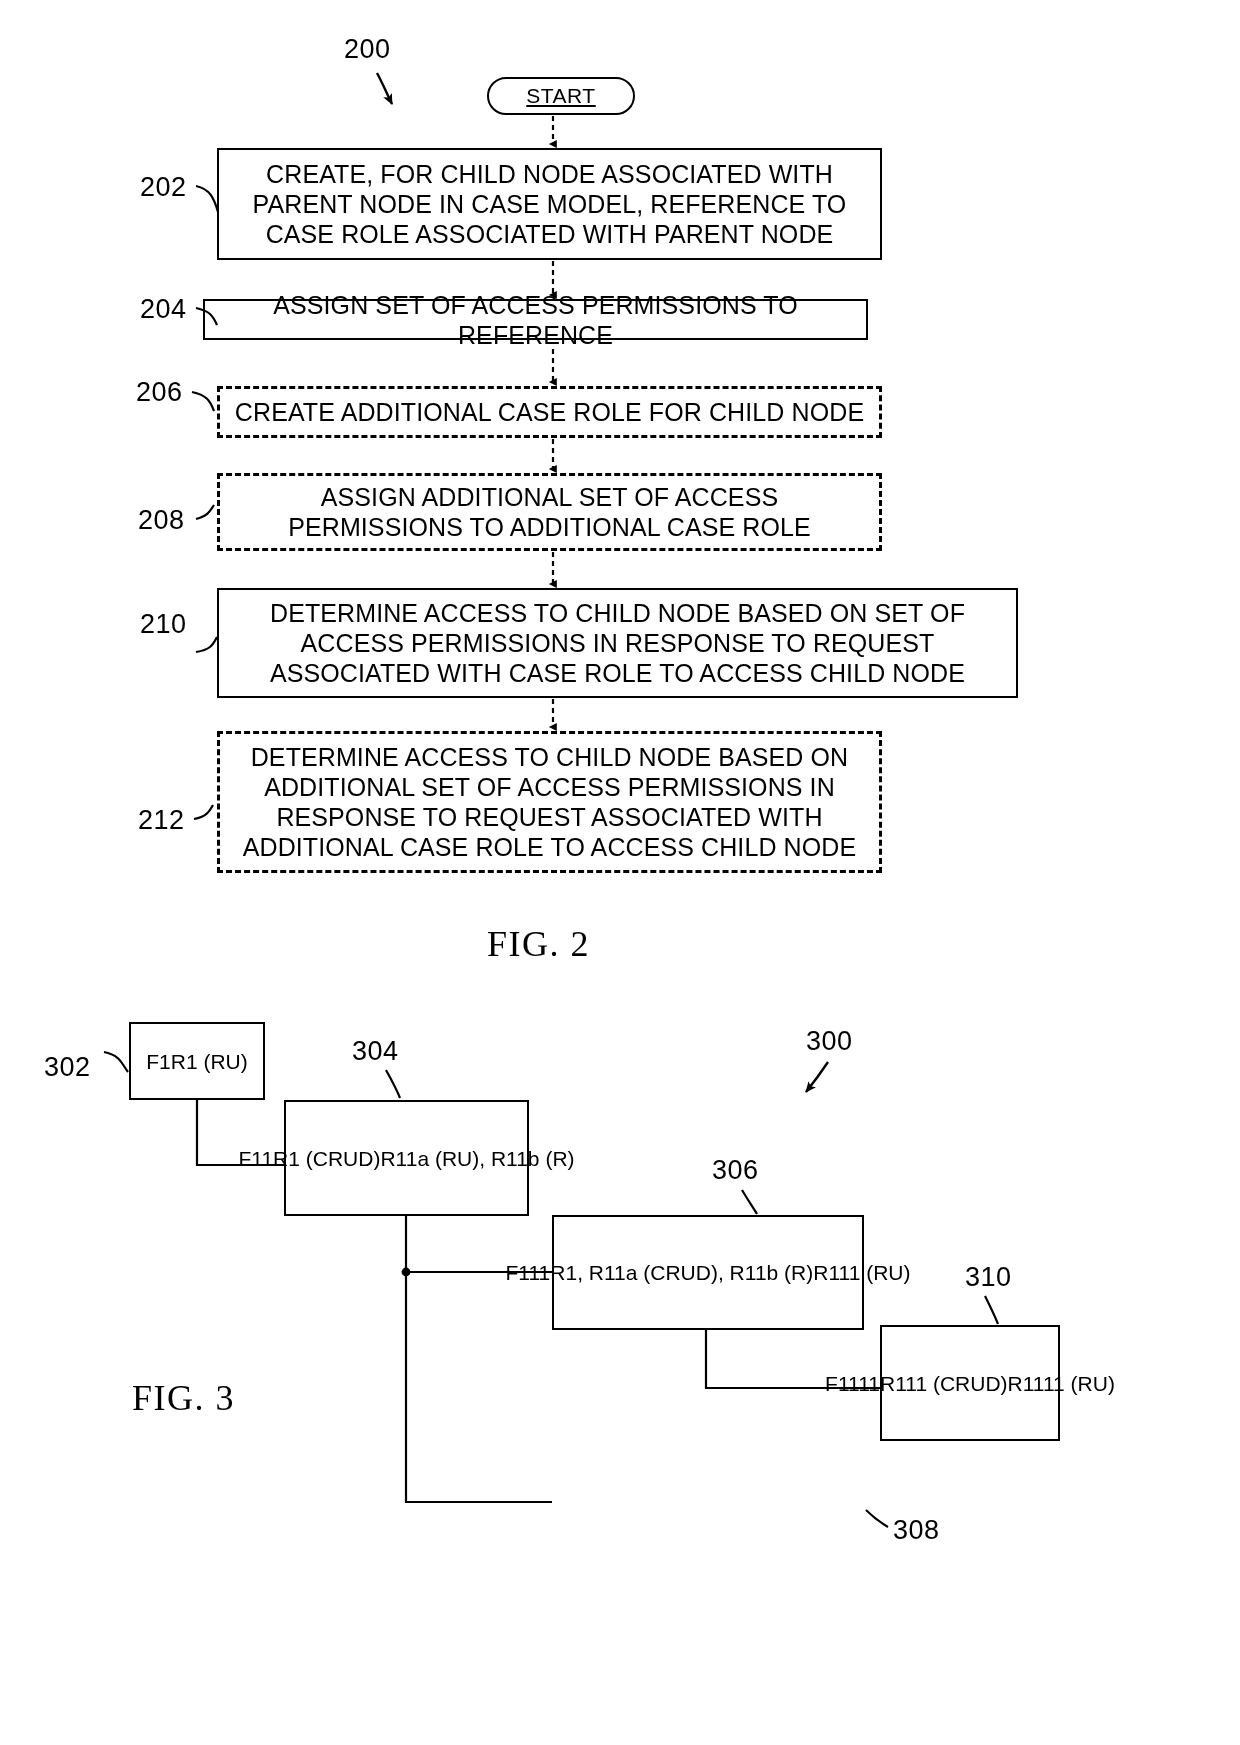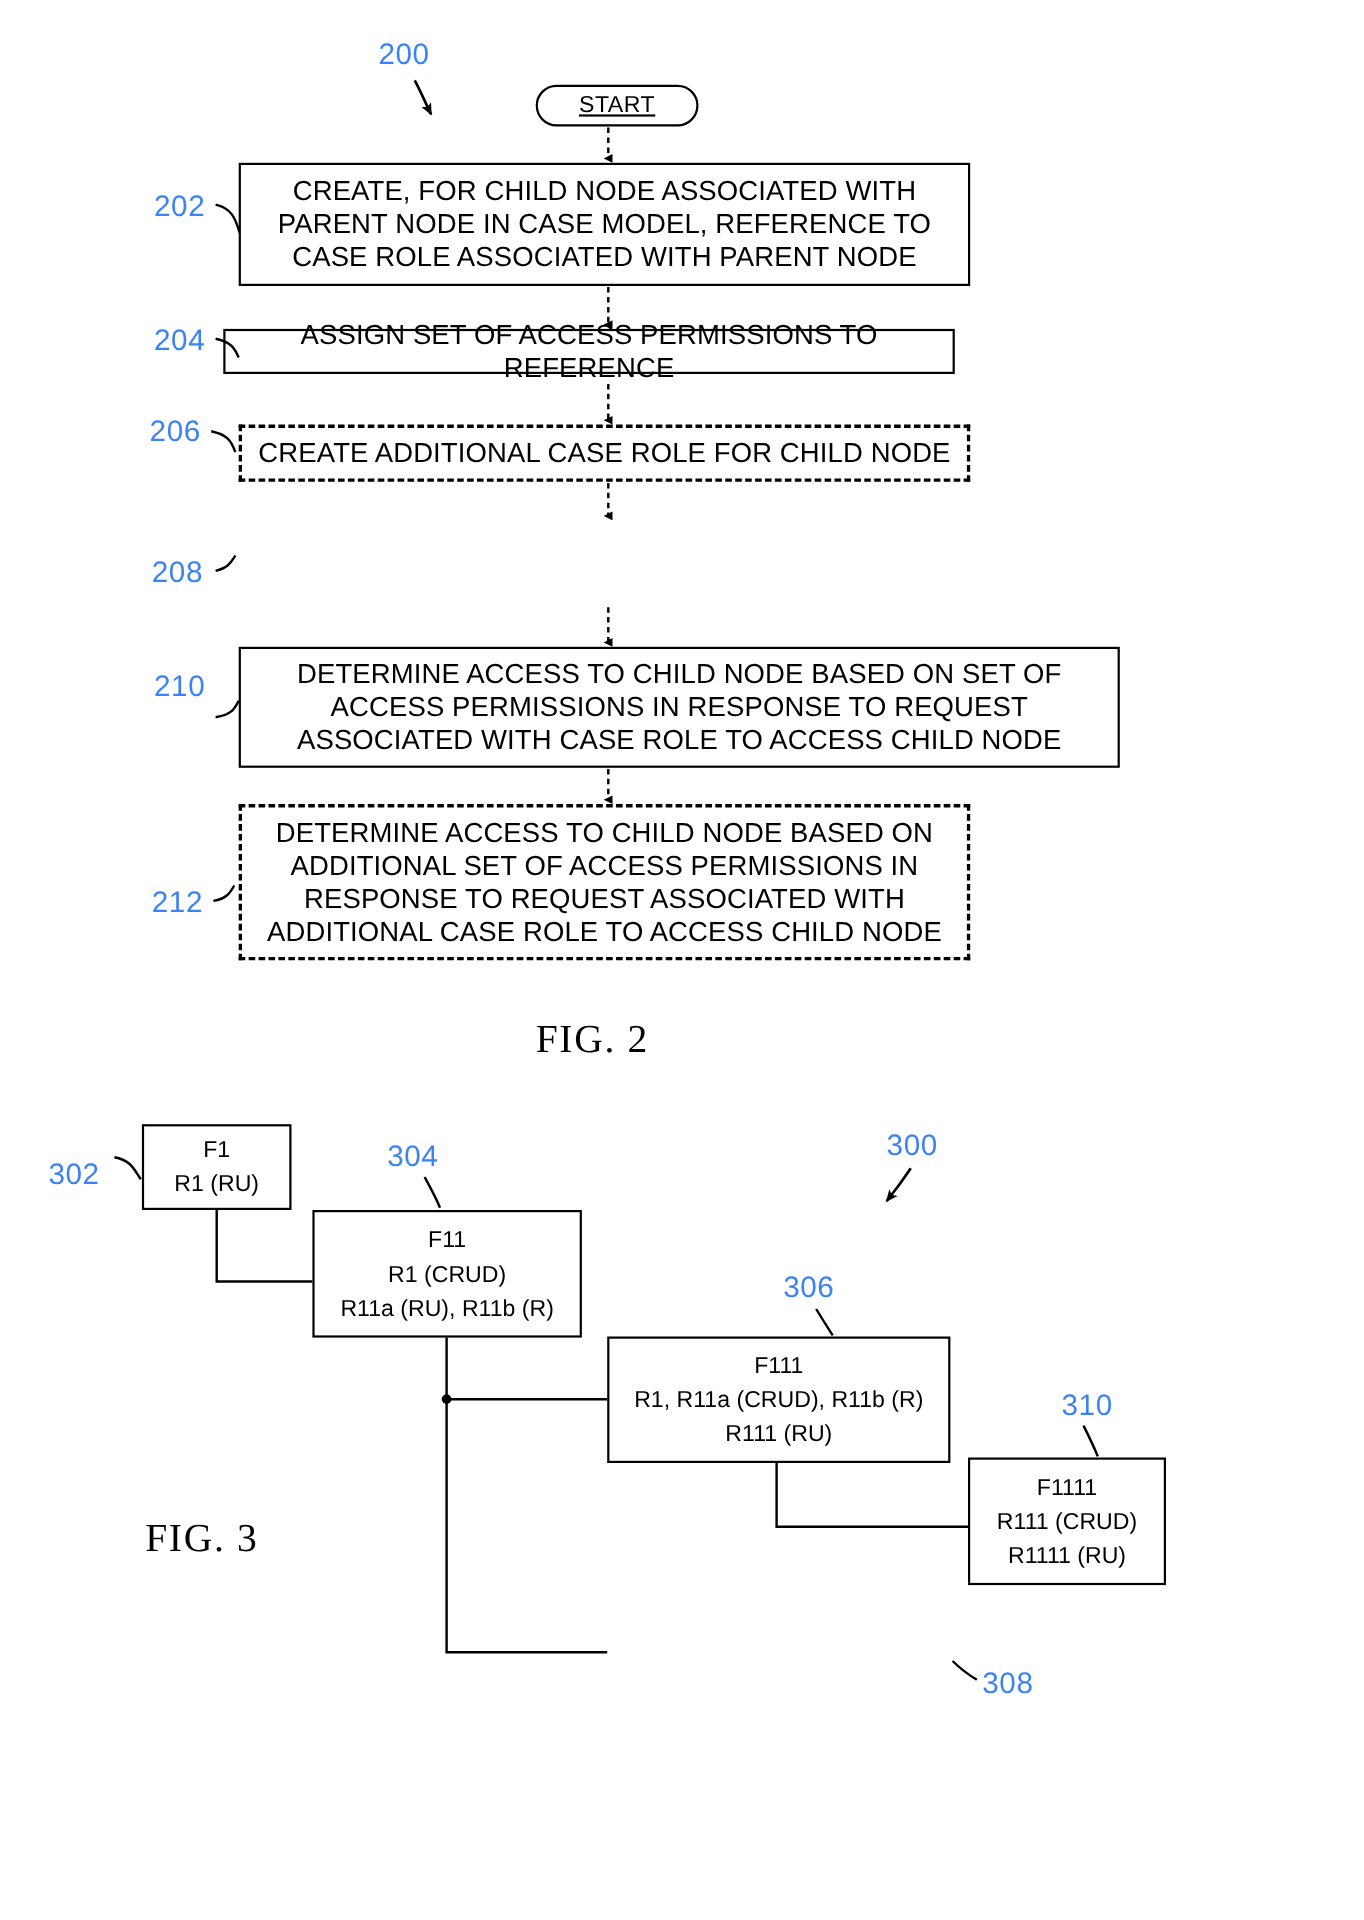--- a/index.html
+++ b/index.html
@@ -57,41 +57,41 @@
   .terminator span {
     font-size: 21px;
     letter-spacing: 0.5px;
   }
 
   
   .ref-num {
     position: absolute;
     font-size: 27px;
     letter-spacing: 0.5px;
-    color: #3b82f6;
+    color: #000000;
     white-space: nowrap;
   }
 
   
   .fig-caption {
     position: absolute;
     font-family: "Liberation Serif", serif;
     font-size: 36px;
     letter-spacing: 1.5px;
     white-space: nowrap;
   }
 
   
   .node-box {
     position: absolute;
     box-sizing: border-box;
     border: 2px solid #000;
     background: #fff;
     display: flex;
-    flex-direction: column;
+    flex-direction: row;
     align-items: center;
     justify-content: center;
     text-align: center;
   }
   .node-line {
     font-size: 21px;
     line-height: 31px;
     white-space: nowrap;
   }
 
@@ -125,20 +125,24 @@
   <div class="proc-box" style="left:203px; top:299px; width:665px; height:41px;">
     <div class="proc-text">ASSIGN SET OF ACCESS PERMISSIONS TO REFERENCE</div>
   </div>
   <div class="ref-num" style="left:140px; top:294px;">204</div>
 
   <div class="proc-box optional" style="left:217px; top:386px; width:665px; height:52px;">
     <div class="proc-text">CREATE ADDITIONAL CASE ROLE FOR CHILD NODE</div>
   </div>
   <div class="ref-num" style="left:136px; top:377px;">206</div>
 
+  <div class="proc-box optional" style="left:217px; top:473px; width:665px; height:78px;">
+    <div class="proc-text">ASSIGN ADDITIONAL SET OF ACCESS
+PERMISSIONS TO ADDITIONAL CASE ROLE</div>
+  </div>
   <div class="ref-num" style="left:138px; top:505px;">208</div>
 
   <div class="proc-box" style="left:217px; top:588px; width:801px; height:110px;">
     <div class="proc-text">DETERMINE ACCESS TO CHILD NODE BASED ON SET OF
 ACCESS PERMISSIONS IN RESPONSE TO REQUEST
 ASSOCIATED WITH CASE ROLE TO ACCESS CHILD NODE</div>
   </div>
   <div class="ref-num" style="left:140px; top:609px;">210</div>
 
   <div class="proc-box optional" style="left:217px; top:731px; width:665px; height:142px;">

